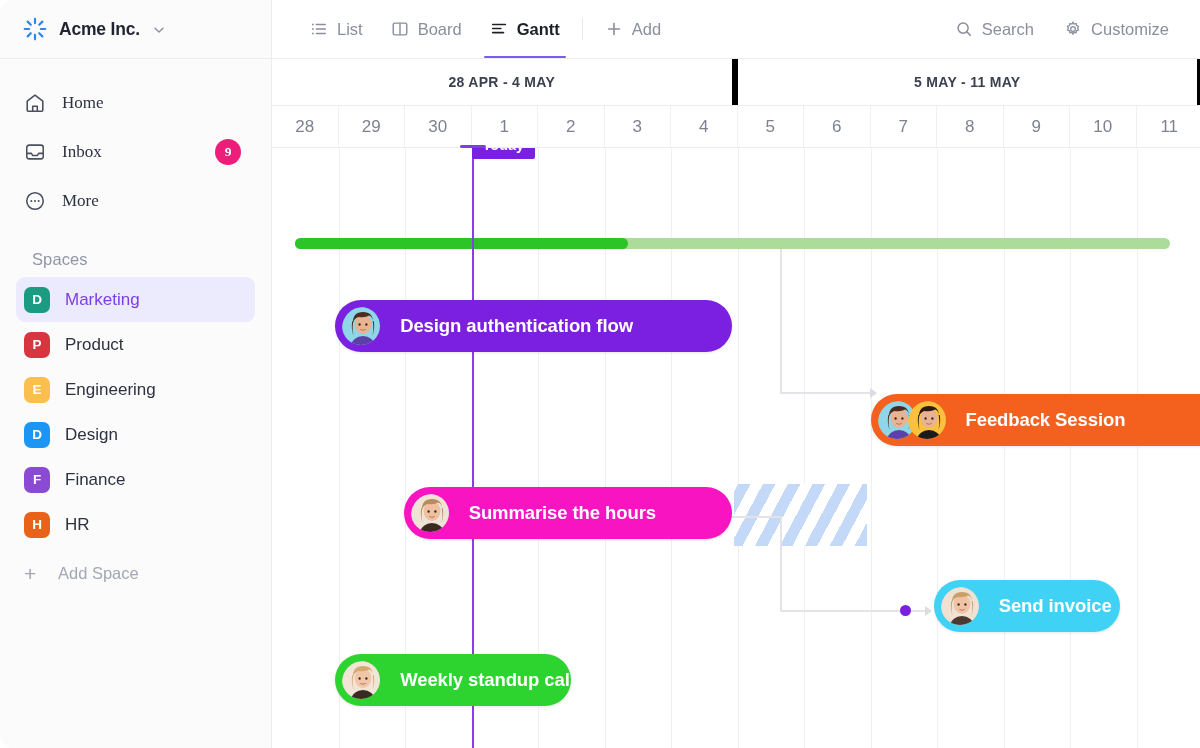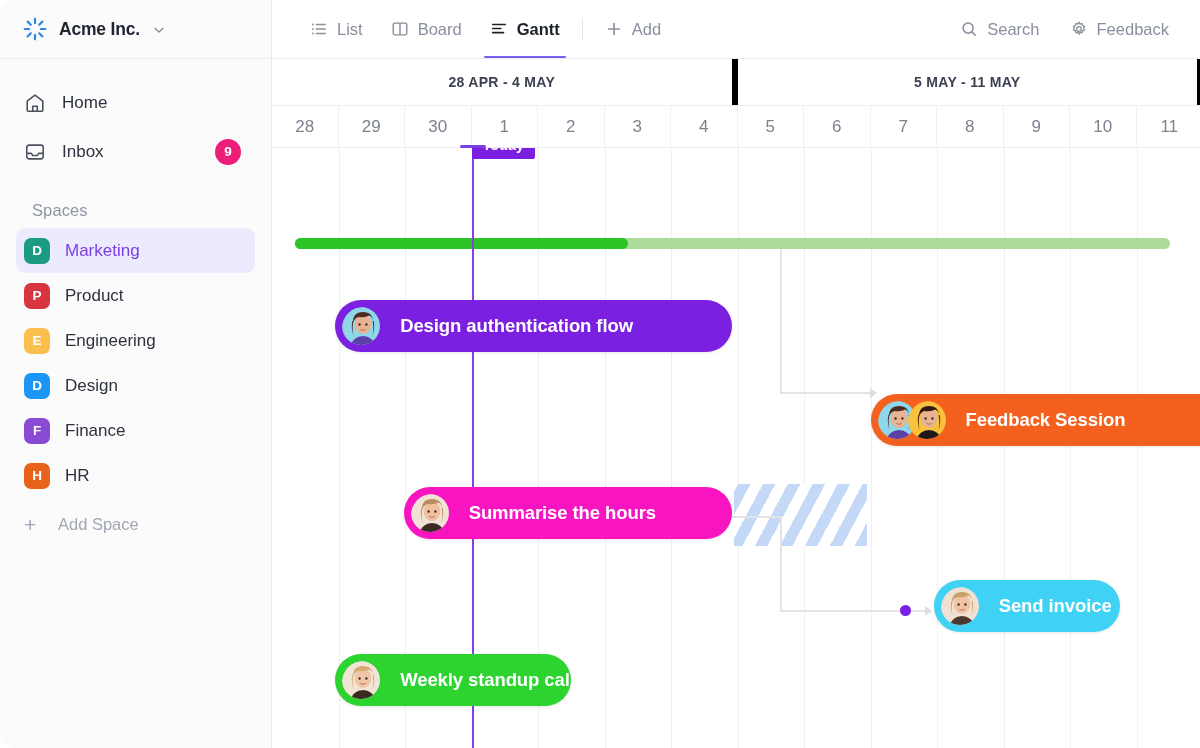--- a/index.html
+++ b/index.html
@@ -33,21 +33,21 @@
     border-bottom: 1px solid #ececf0;
     gap: 11px;
   }
   .brand-logo { width: 26px; height: 26px; flex: 0 0 26px; }
   .brand-name {
     font-size: 17.5px; font-weight: bold; color: #1f2430;
     letter-spacing: -0.2px;
   }
   .brand-caret { color: #8b90a0; font-size: 11px; margin-left: 2px; margin-top:3px;}
 
-  .nav { padding-top: 19px; }
+  .nav { padding-top: 19px; font-family: Liberation Serif, serif; }
   .nav-item {
     height: 49px; display: flex; align-items: center;
     padding-left: 24px; gap: 16px;
     cursor: pointer; position: relative;
   }
   .nav-ico { width: 22px; height: 22px; flex: 0 0 22px; color: #4a505e; }
   .nav-label { font-size: 17px; color: #2d323e; }
   .badge {
     position: absolute; right: 30px;
     min-width: 26px; height: 26px; border-radius: 13px;
@@ -253,20 +253,31 @@
         <span class="nav-ico">
           <svg viewBox="0 0 24 24" width="22" height="22" fill="none" stroke="#4a505e" stroke-width="1.7" stroke-linejoin="round">
             <rect x="3" y="4.5" width="18" height="15" rx="2.5"></rect>
             <path d="M3 13.5 h5 l1.6 2.4 h4.8 L16 13.5 h5"></path>
           </svg>
         </span>
         <span class="nav-label">Inbox</span>
         <span class="badge">9</span>
       </div>
 
+      <div class="nav-item">
+        <span class="nav-ico">
+          <svg viewBox="0 0 24 24" width="22" height="22" fill="none" stroke="#4a505e" stroke-width="1.7">
+            <circle cx="12" cy="12" r="9"></circle>
+            <circle cx="8" cy="12" r="1.1" fill="#4a505e" stroke="none"></circle>
+            <circle cx="12" cy="12" r="1.1" fill="#4a505e" stroke="none"></circle>
+            <circle cx="16" cy="12" r="1.1" fill="#4a505e" stroke="none"></circle>
+          </svg>
+        </span>
+        <span class="nav-label">More</span>
+      </div>
     </nav>
 
     <div class="section-title">Spaces</div>
 
     <div id="spaces-list">
         <div class="space-item active">
           <span class="space-av" style="background: rgb(26, 155, 130);">D</span>
           <span class="space-label">Marketing</span>
         </div>
         <div class="space-item">
@@ -357,21 +368,21 @@
           </span>
           <span class="tb-btn-label">Search</span>
         </div>
         <div class="tb-btn">
           <span class="tb-ico">
             <svg viewBox="0 0 20 20" width="18" height="18" fill="none" stroke="currentColor" stroke-width="1.5">
               <circle cx="10" cy="10" r="2.6"></circle>
               <path d="M10 2.6 l1.2 1.9 2.2-.5 .6 2.2 2.1 .9 -1 2 1 2 -2.1 .9 -.6 2.2 -2.2-.5 -1.2 1.9 -1.2-1.9 -2.2 .5 -.6-2.2 -2.1-.9 1-2 -1-2 2.1-.9 .6-2.2 2.2 .5 Z"></path>
             </svg>
           </span>
-          <span class="tb-btn-label">Feedback</span>
+          <span class="tb-btn-label">Customize</span>
         </div>
       </div>
     </div>
 
     <div class="gantt">
       <div class="week-row" id="week-row">
           <div class="week-cell" style="width: 465.5px; flex: 0 0 465.5px;">28 APR - 4 MAY</div>
           <div class="week-cell" style="width: 465.5px; flex: 0 0 465.5px;">5 MAY - 11 MAY</div>
         </div>
       <div class="day-row" id="day-row">

